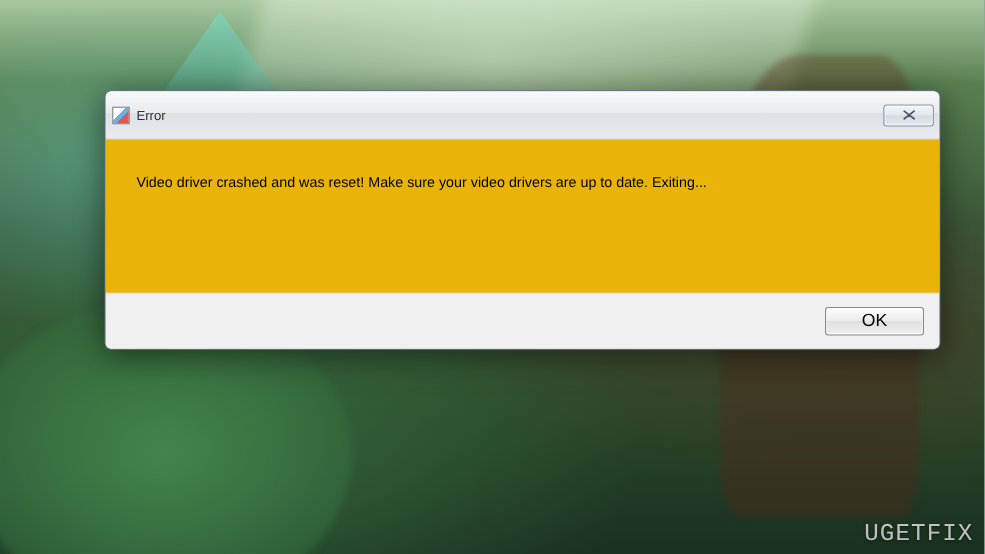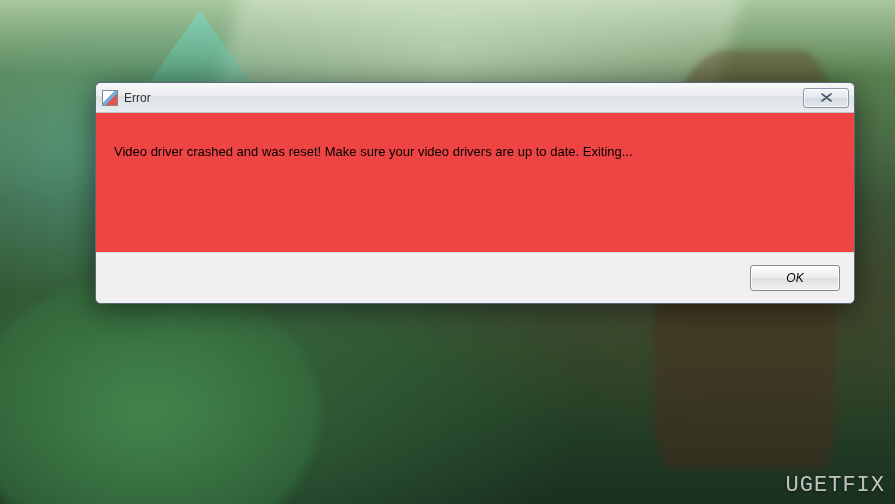--- a/index.html
+++ b/index.html
@@ -80,21 +80,21 @@
       top: 82px;
       width: 760px;
       background: #f0f0f0;
       border: 1px solid #5a6a7a;
       border-radius: 6px;
       box-shadow: 0 0 0 1px rgba(255,255,255,0.5) inset, 0 6px 30px rgba(0,0,0,0.5);
       overflow: hidden;
     }
     
     .titlebar {
-      height: 30px;
+      height: 44px;
       background: linear-gradient(180deg, #f8f9fa 0%, #e8eaed 45%, #dde1e6 46%, #e8ecf0 100%);
       border-bottom: 1px solid #c0c4c8;
       display: flex;
       align-items: center;
       padding: 0 2px 0 6px;
     }
     
     .app-icon {
       width: 16px;
       height: 16px;
@@ -127,22 +127,22 @@
       cursor: pointer;
       box-shadow: inset 0 0 0 1px rgba(255,255,255,0.7);
     }
     
     .close-btn svg {
       width: 11px;
       height: 9px;
     }
     
     .dialog-body {
-      background: #ef4444;
-      padding: 30px 18px 26px 18px;
+      background: #eab308;
+      padding: 30px 18px 26px 28px;
       min-height: 140px;
       font-size: 13px;
       color: #000;
       line-height: 1.45;
       border-bottom: 1px solid #dcdcdc;
     }
     
     .dialog-footer {
       background: #f0f0f0;
       padding: 12px 14px;
@@ -150,26 +150,25 @@
       justify-content: flex-end;
     }
     
     .ok-btn {
       min-width: 90px;
       height: 26px;
       padding: 0 20px;
       background: linear-gradient(180deg, #fdfdfd 0%, #ebebeb 48%, #dedede 52%, #f2f2f2 100%);
       border: 1px solid #8a8a8a;
       border-radius: 3px;
-      font-size: 12px;
+      font-size: 16px;
       color: #000;
       cursor: pointer;
       box-shadow: inset 0 0 0 1px rgba(255,255,255,0.8);
       font-family: inherit;
-      font-style: italic;
     }
     
     .watermark {
       position: absolute;
       right: 10px;
       bottom: 6px;
       color: rgba(255,255,255,0.72);
       font-family: Liberation Mono, monospace;
       font-size: 22px;
       font-weight: 300;

